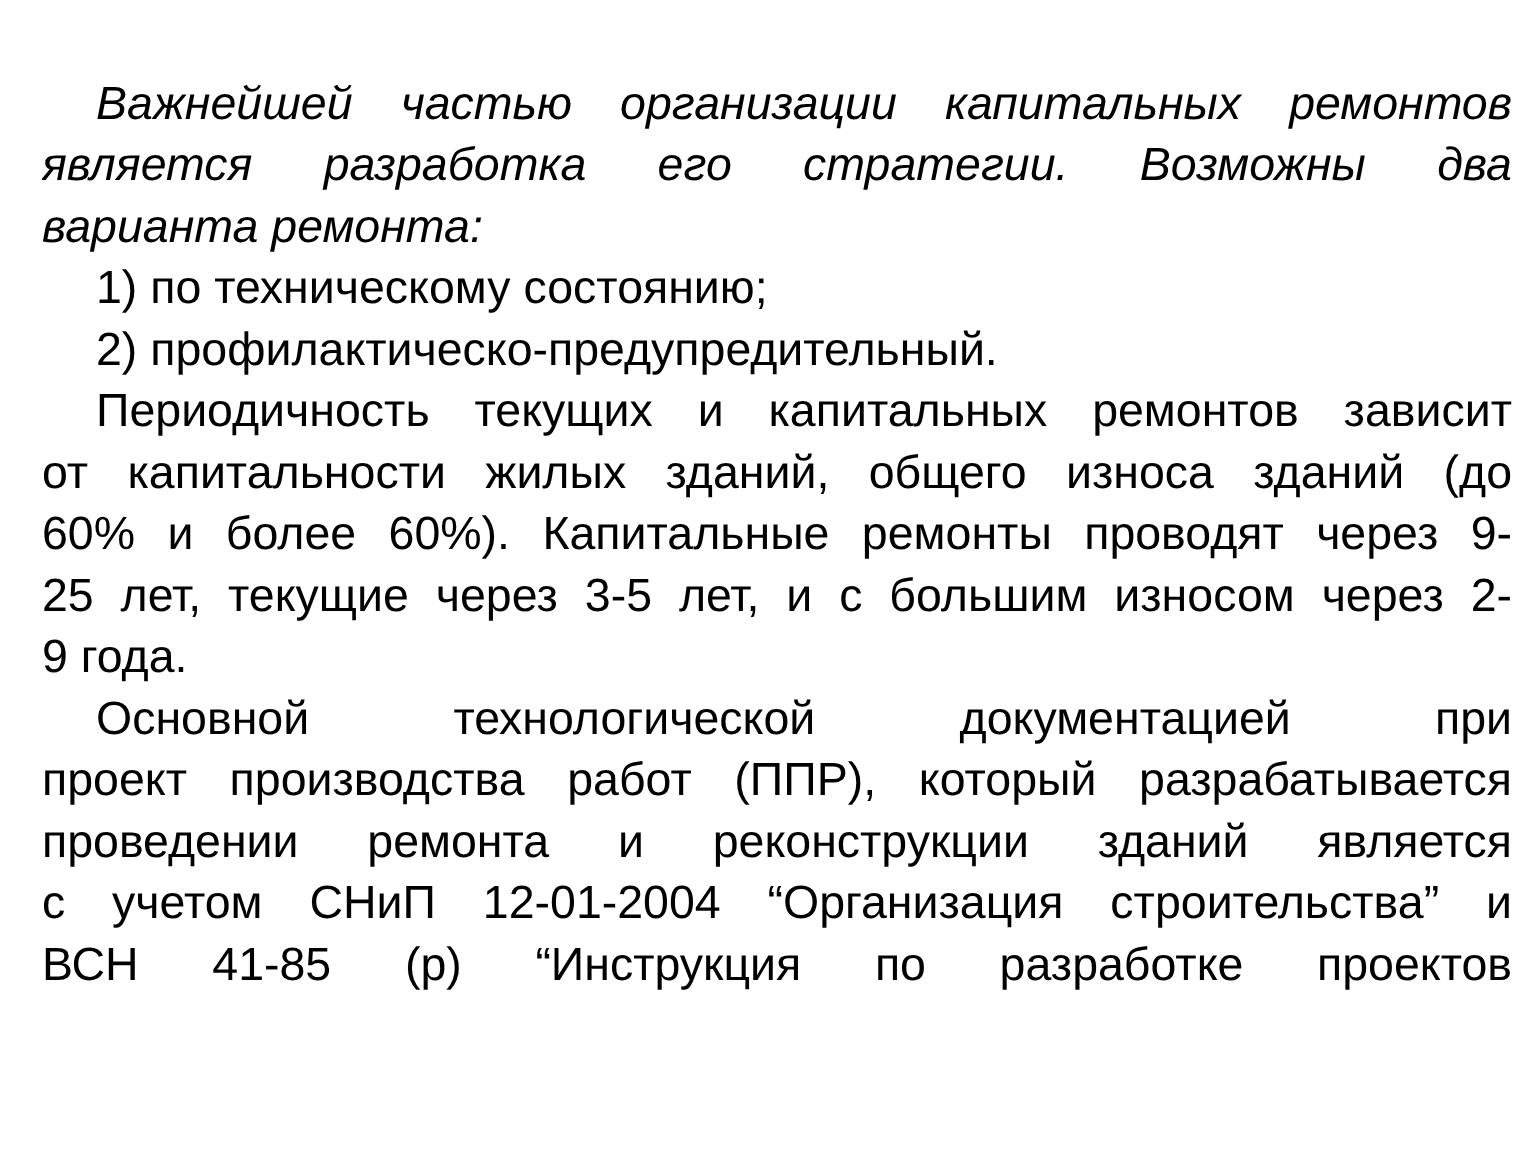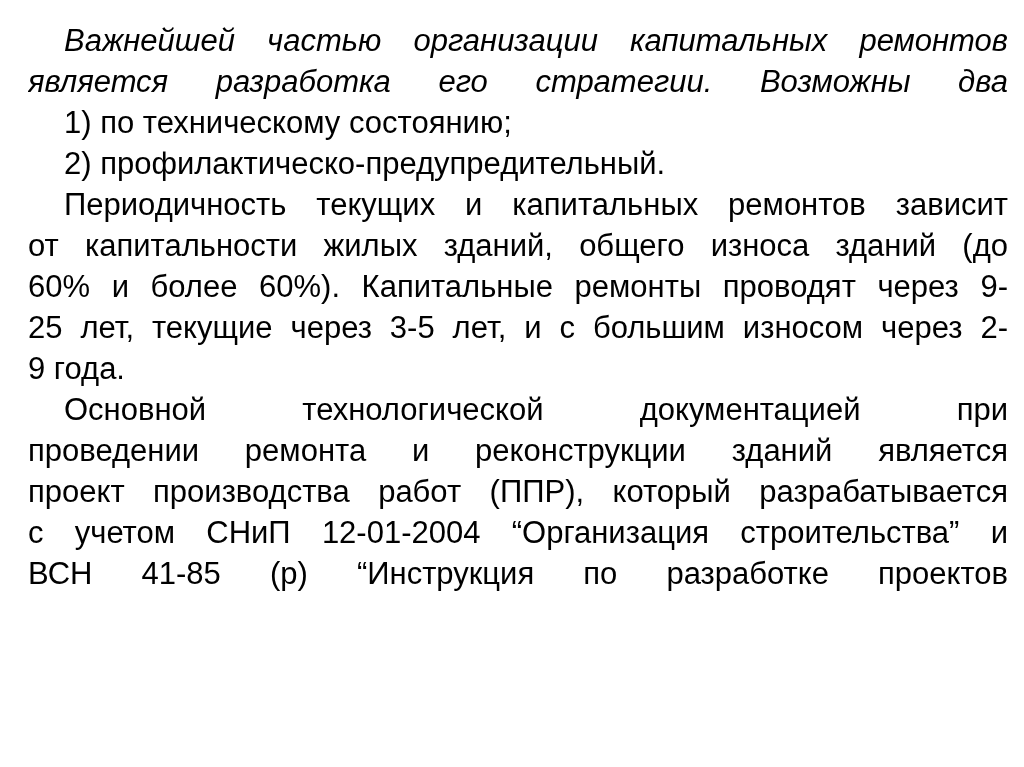--- a/index.html
+++ b/index.html
@@ -7,21 +7,21 @@
   .slide{
     width:1024px;height:767px;box-sizing:border-box;
     background:#ffffff;
     padding:20px 16px 0 28px;
     font-family:"Liberation Sans", sans-serif;
     font-size:31px;
     line-height:41px;
     color:#000000;
     overflow:hidden;
   }
-  .textblock{width:980px;}
+  .textblock{width:980px;margin-top:28px;}
   .para{margin:0;}
   .para.italic{font-style:italic;}
   .ln{
     height:41px;
     overflow:hidden;
     text-align:justify;
     text-align-last:justify;
     white-space:normal;
   }
   .ln.last{text-align:left;text-align-last:left;}
@@ -29,40 +29,41 @@
 </style>
 </head>
 <body>
 
 <div class="slide">
   <div class="textblock">
 
     <div class="para italic">
       <div class="ln ind">Важнейшей частью организации капитальных ремонтов</div>
       <div class="ln">является разработка его стратегии. Возможны два</div>
+      <div class="ln last">варианта ремонта:</div>
     </div>
 
     <div class="para">
       <div class="ln ind last">1) по техническому состоянию;</div>
     </div>
 
     <div class="para">
       <div class="ln ind last">2) профилактическо-предупредительный.</div>
     </div>
 
     <div class="para">
       <div class="ln ind">Периодичность текущих и капитальных ремонтов зависит</div>
       <div class="ln">от капитальности жилых зданий, общего износа зданий (до</div>
       <div class="ln">60% и более 60%). Капитальные ремонты проводят через 9-</div>
       <div class="ln">25 лет, текущие через 3-5 лет, и с большим износом через 2-</div>
       <div class="ln last">9 года.</div>
     </div>
 
     <div class="para">
       <div class="ln ind">Основной технологической документацией при</div>
+      <div class="ln">проект производства работ (ППР), который разрабатывается</div>
       <div class="ln">проведении ремонта и реконструкции зданий является</div>
-      <div class="ln">проект производства работ (ППР), который разрабатывается</div>
       <div class="ln">с учетом СНиП 12-01-2004 “Организация строительства” и</div>
       <div class="ln">ВСН 41-85 (р) “Инструкция по разработке проектов</div>
     </div>
 
   </div>
 </div>
 
 </body></html>

